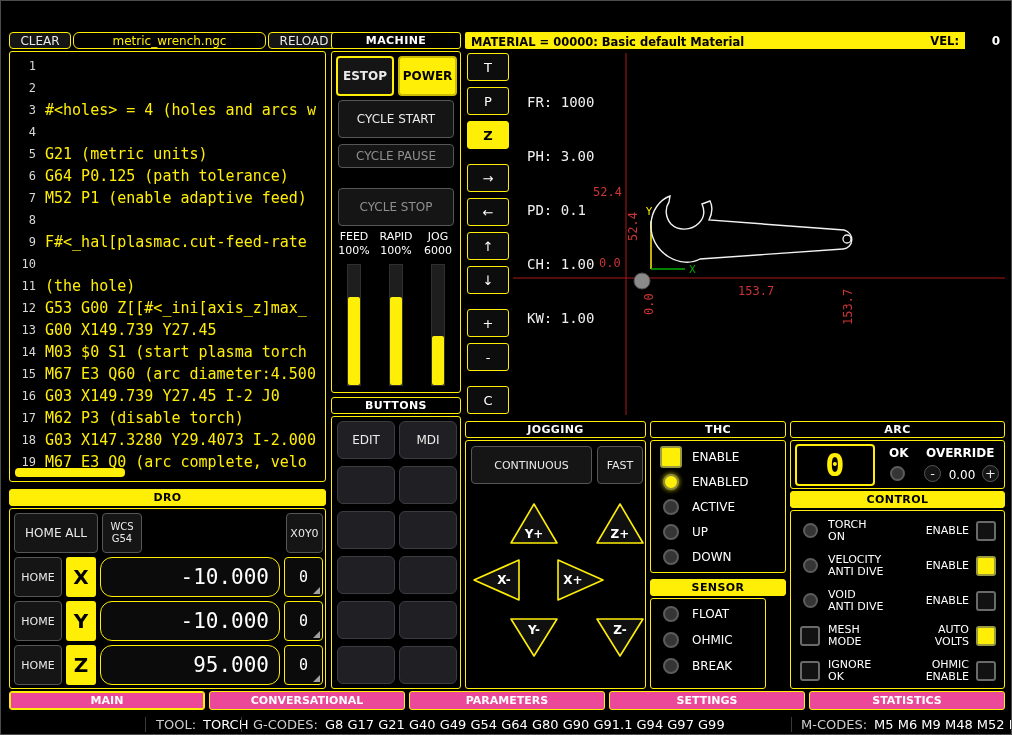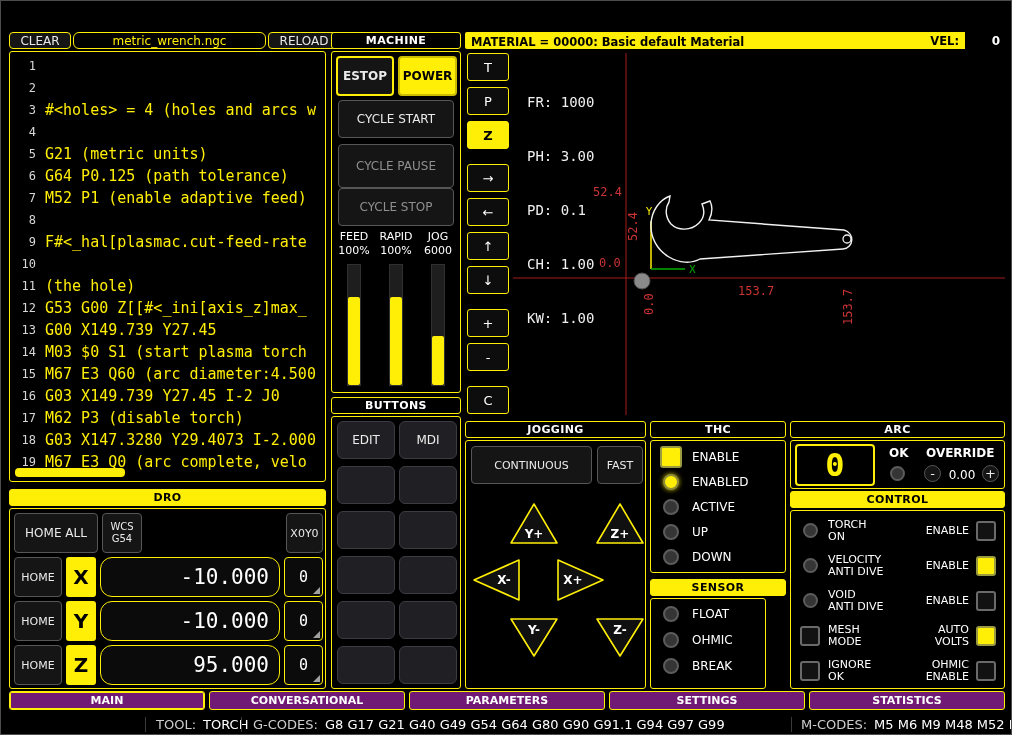--- a/index.html
+++ b/index.html
@@ -58,21 +58,21 @@
   .crow{display:flex;align-items:center;height:35px;gap:7px;padding:0 2px;}
   .lind{width:22px;display:flex;justify-content:center;flex:none;}
   .llab{flex:1;color:#fff;font-size:11px;line-height:12px;}
   .rlab{color:#fff;font-size:11px;line-height:12px;text-align:right;}
   
   .axis-lab{position:absolute;width:30px;height:40px;background:var(--y);color:#000;font-size:20px;font-weight:bold;border-radius:3px;display:flex;align-items:center;justify-content:center;}
   .dro-val{position:absolute;width:180px;height:40px;border:1px solid var(--y);border-radius:12px;background:#0b0b0b;color:#fff;font-family:"DejaVu Sans Mono",monospace;font-size:21px;display:flex;align-items:center;justify-content:flex-end;padding-right:10px;}
   .dro-ofs{position:absolute;width:39px;height:40px;border:1px solid var(--y);border-radius:4px;background:#0b0b0b;color:#fff;font-family:"DejaVu Sans Mono",monospace;font-size:15px;display:flex;align-items:center;justify-content:center;}
   .dro-ofs::after{content:"";position:absolute;right:2px;bottom:2px;border-left:7px solid transparent;border-bottom:7px solid #a0a0a0;}
   
-  .tab{position:absolute;top:690px;width:196px;height:19px;border:1px solid var(--y);border-radius:3px;background:#701a75;color:#fff;font-size:11px;font-weight:bold;display:flex;align-items:center;justify-content:center;}
+  .tab{position:absolute;top:690px;width:196px;height:19px;border:1px solid var(--y);border-radius:3px;background:#ec4899;color:#fff;font-size:11px;font-weight:bold;display:flex;align-items:center;justify-content:center;}
   .tab.active{box-shadow:inset 0 0 0 1px var(--y);}
   
   #statusbar{position:absolute;left:0;top:712px;width:1012px;height:23px;font-size:13px;}
   .sb-group{position:absolute;top:0;height:23px;display:flex;align-items:center;gap:7px;white-space:nowrap;}
   .sb-l{color:#cfcfcf;}.sb-v{color:#fff;}
   .sb-sep{position:absolute;top:4px;width:1px;height:15px;background:#3a3a3a;}
 </style>
 </head>
 <body>
 
@@ -111,21 +111,21 @@
     <div class="gc-row"><span class="gc-n">17</span><span class="gc-t">M62 P3 (disable torch)</span></div>
     <div class="gc-row"><span class="gc-n">18</span><span class="gc-t">G03 X147.3280 Y29.4073 I-2.000</span></div>
     <div class="gc-row"><span class="gc-n">19</span><span class="gc-t">M67 E3 Q0 (arc complete, velo</span></div>
     <div id="gc-scroll"></div>
   </div>
 
   <div class="pbody" style="left:330px;top:50px;width:130px;height:342px">
     <div class="btn abs" style="left:4px;top:4px;width:58px;height:40px;border:2px solid var(--y);font-weight:bold">ESTOP</div>
     <div class="btn ybtn abs" style="left:66px;top:4px;width:59px;height:40px">POWER</div>
     <div class="btn abs" style="left:6px;top:48px;width:116px;height:38px">CYCLE START</div>
-    <div class="btn dim abs" style="left:6px;top:92px;width:116px;height:44px">CYCLE PAUSE</div>
+    <div class="btn dim abs" style="left:6px;top:92px;width:116px;height:24px">CYCLE PAUSE</div>
     <div class="btn dim abs" style="left:6px;top:136px;width:116px;height:38px">CYCLE STOP</div>
 
     <div class="ovlab" style="left:1px;top:178px">FEED</div>
     <div class="ovlab" style="left:43px;top:178px">RAPID</div>
     <div class="ovlab" style="left:85px;top:178px">JOG</div>
     <div class="ovlab" style="left:1px;top:192px">100%</div>
     <div class="ovlab" style="left:43px;top:192px">100%</div>
     <div class="ovlab" style="left:85px;top:192px">6000</div>
 
     <div class="track" style="left:15px;top:212px">

